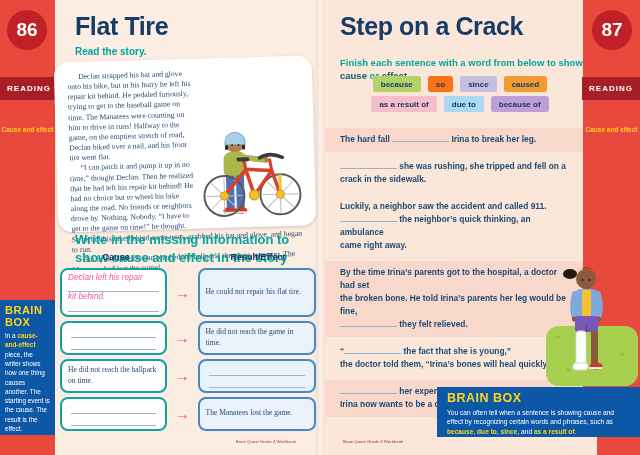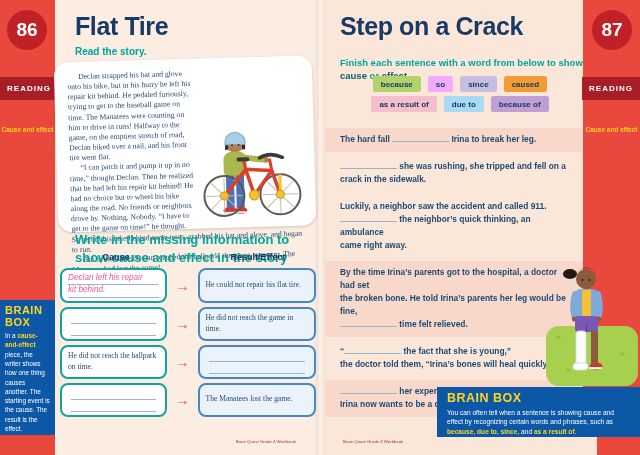--- a/index.html
+++ b/index.html
@@ -47,21 +47,21 @@
   .ce-headers{display:flex;margin-bottom:6px;}
   .ce-headers .h{width:112px;text-align:center;font-size:9px;font-weight:bold;color:#173a66;}
   .ce-headers .sp{width:30px;}
   .ce-row{display:flex;align-items:stretch;margin-bottom:4px;min-height:34px;}
   .cause-cell{width:112px;box-sizing:border-box;border:2px solid #12a2a1;border-radius:8px;background:#fff;
     padding:3px 6px;display:flex;flex-direction:column;justify-content:center;}
   .effect-cell{width:124px;box-sizing:border-box;border:2px solid #4887c6;border-radius:8px;background:#eaf3fb;
     padding:3px 6px;display:flex;flex-direction:column;justify-content:center;}
   .cell-print{font-family:"Liberation Serif","DejaVu Serif",serif;font-size:7.6px;line-height:1.35;color:#2a4a74;}
   .cell-hand span{display:block;font-style:italic;font-size:8.2px;color:#f0569d;border-bottom:1px solid #9db3c8;
-    padding-bottom:1px;line-height:1.25;}
+    padding-bottom:8px;line-height:1.25;}
   .blank-line{height:11px;border-bottom:1px solid #9db3c8;width:94%;margin:0 auto;}
   .ce-arrow{width:32px;display:flex;align-items:center;justify-content:center;color:#e9487f;
     font-size:15px;font-weight:bold;}
   
   .word-bank{left:352px;top:76px;width:216px;}
   .wb-row{display:flex;justify-content:center;gap:7px;margin-bottom:4px;}
   .chip{padding:3.5px 8px;border-radius:2.5px;font-size:8px;font-weight:bold;color:#173a66;white-space:nowrap;}
   
   .sentences{left:325px;top:128px;width:258px;}
   .sentence{padding:5px 15px 6px;margin-bottom:3px;font-size:8.4px;font-weight:600;
@@ -218,36 +218,36 @@
   </div>
 
   <div class="abs footer footer-left">Brain Quest Grade 4 Workbook</div>
 
   <div class="abs title title-right">Step on a Crack</div>
   <div class="abs lesson-instruction instr-right" id="right-instruction"><span>Finish each sentence with a word from below to show </span><span class="hl">cause</span><span> or </span><span class="hl">effect</span><span>.</span></div>
 
   <div class="abs word-bank">
     <div class="wb-row" id="wb-row1">
         <div class="chip" style="background: rgb(179, 210, 106);">because</div>
-        <div class="chip" style="background: #f0abfc;">so</div>
+        <div class="chip" style="background: #f97316;">so</div>
         <div class="chip" style="background: rgb(197, 190, 224);">since</div>
         <div class="chip" style="background: rgb(242, 155, 51);">caused</div>
       </div>
     <div class="wb-row" id="wb-row2">
         <div class="chip" style="background: rgb(246, 189, 202);">as a result of</div>
         <div class="chip" style="background: rgb(168, 218, 243);">due to</div>
         <div class="chip" style="background: rgb(192, 158, 214);">because of</div>
       </div>
   </div>
 
   <div class="abs sentences" id="sentences">
       <div class="sentence band"><span>The hard fall </span><span class="blank"></span><span> Irina to break her leg.</span></div>
       <div class="sentence"><span class="blank"></span><span> she was rushing, she tripped and fell on a</span><br><span>crack in the sidewalk.</span></div>
       <div class="sentence"><span>Luckily, a neighbor saw the accident and called 911.</span><br><span class="blank"></span><span> the neighbor’s quick thinking, an ambulance</span><br><span>came right away.</span></div>
-      <div class="sentence band"><span>By the time Irina’s parents got to the hospital, a doctor had set</span><br><span>the broken bone. He told Irina’s parents her leg would be fine,</span><br><span class="blank"></span><span> time felt relieved.</span></div>
+      <div class="sentence band"><span>By the time Irina’s parents got to the hospital, a doctor had set</span><br><span>the broken bone. He told Irina’s parents her leg would be fine,</span><br><span class="blank"></span><span> they felt relieved.</span></div>
       <div class="sentence"><span>“</span><span class="blank"></span><span> the fact that she is young,”</span><br><span>the doctor told them, “Irina’s bones will heal quickly.”</span></div>
       <div class="sentence band"><span class="blank"></span><span> her experience in the hospital,</span><br><span>Irina now wants to be a doctor when she grows up.</span></div>
     </div>
 
   <div class="abs girl-illustration">
     <svg viewBox="0 0 96 124" width="96" height="124">
       <rect x="2" y="62" width="92" height="60" rx="13" fill="#a7d04f"></rect>
       <path d="M12,75 q2,-6 4,0 M76,92 q2,-6 4,0 M22,108 q2,-6 4,0" stroke="#8fbc3a" stroke-width="1.5" fill="none"></path>
       <ellipse cx="26" cy="10" rx="7" ry="5" fill="#241a14"></ellipse>
       <circle cx="42" cy="15" r="10" fill="#8a5a3c"></circle>

